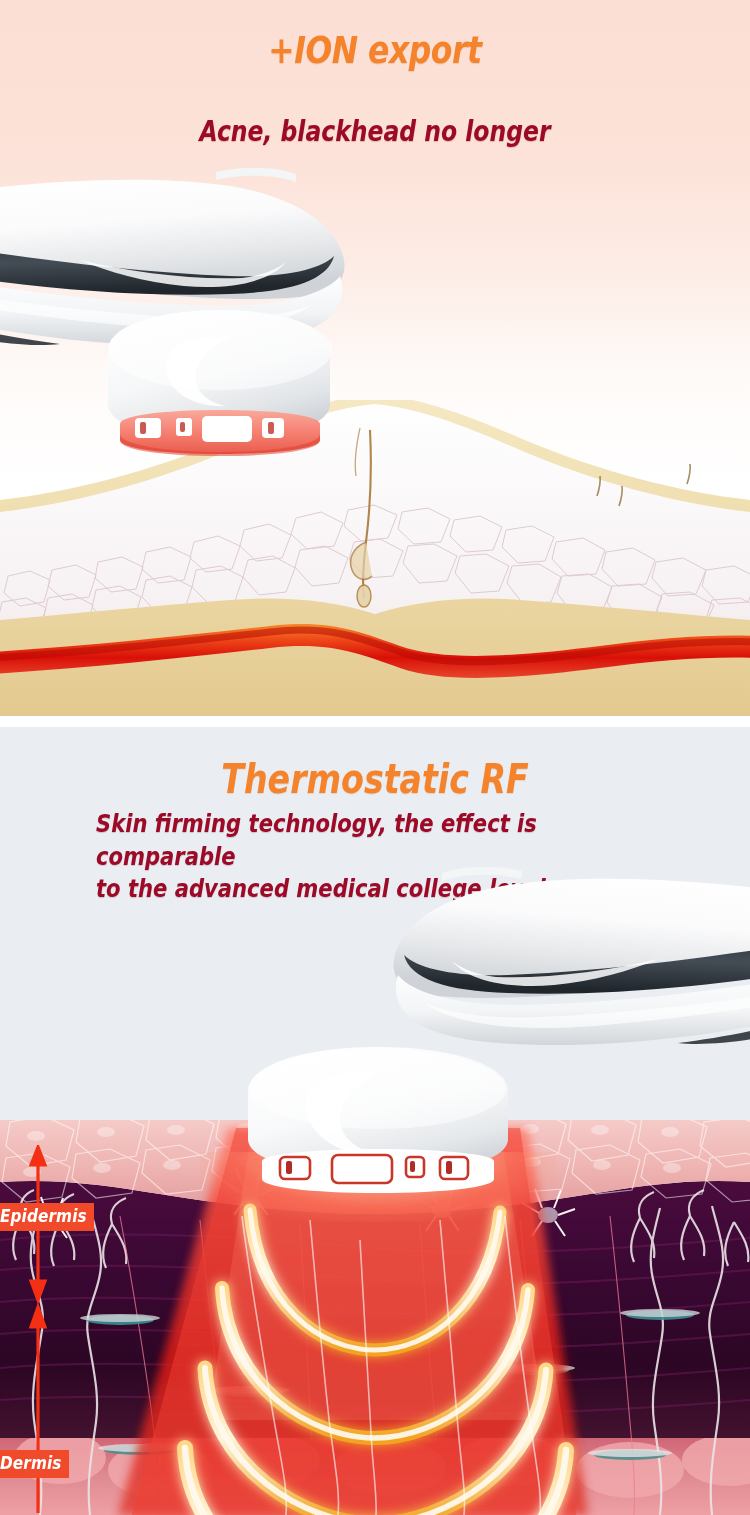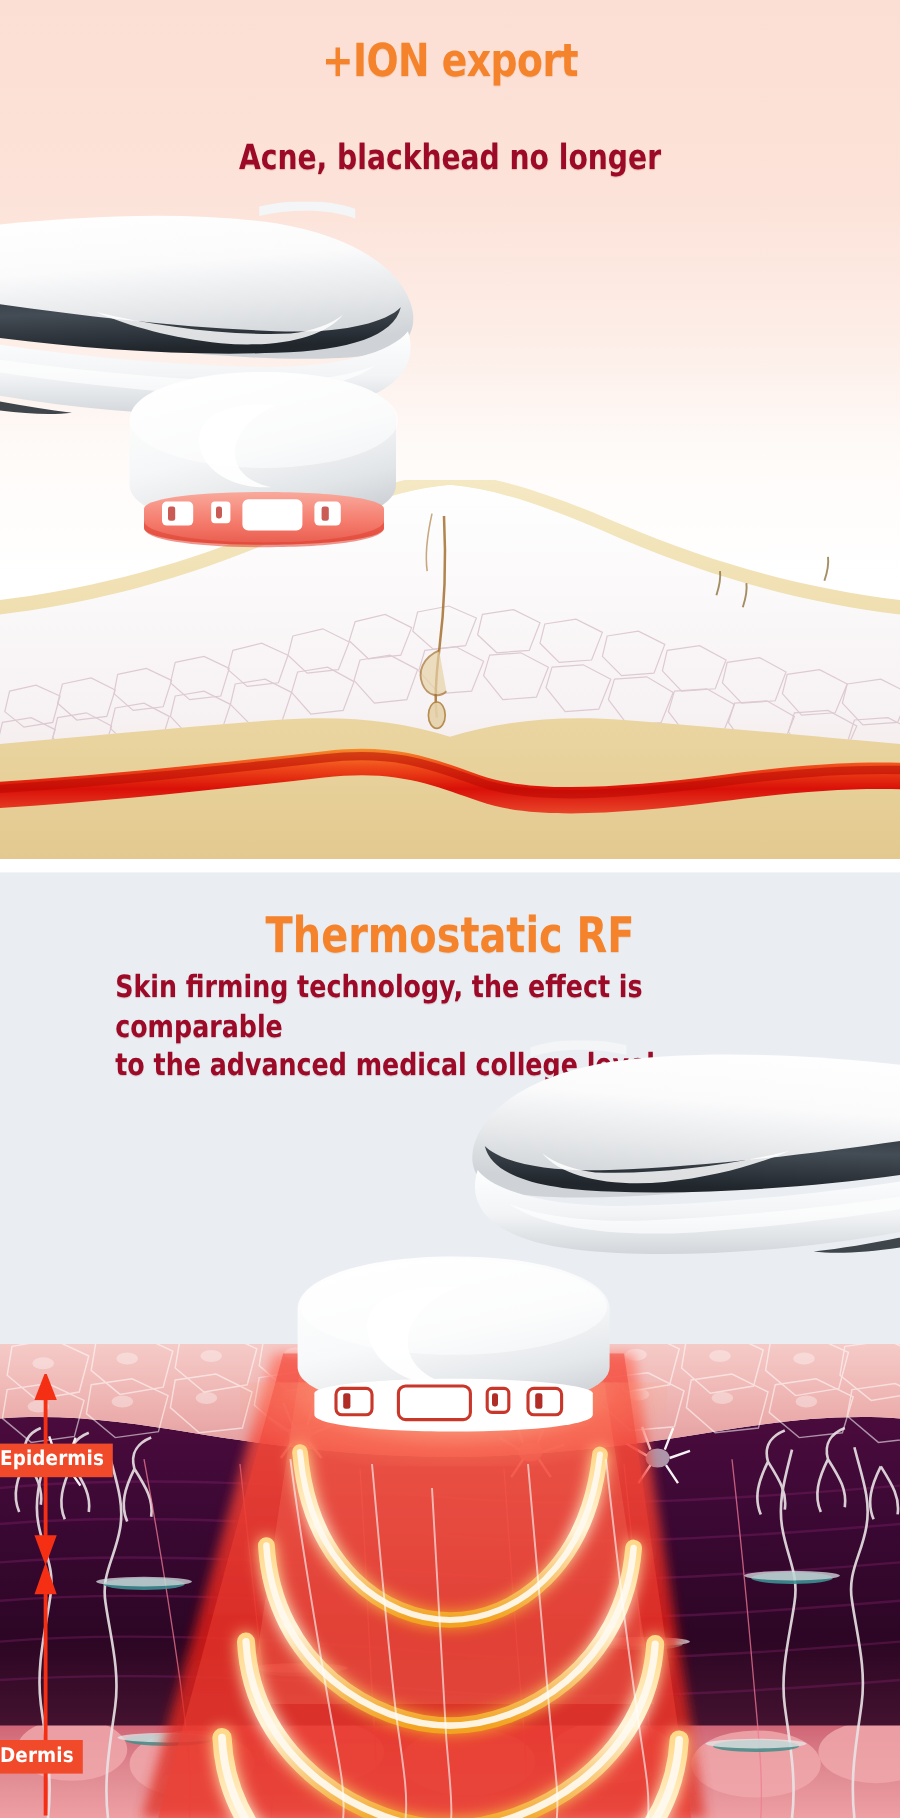--- a/index.html
+++ b/index.html
@@ -4,21 +4,21 @@
 <title>Beauty Device Feature Panels</title>
 <style>
   * { margin:0; padding:0; box-sizing:border-box; }
   html,body { background:#ffffff; }
   body {
     width:750px; height:1515px; overflow:hidden;
     font-family:"Liberation Sans", sans-serif;
     position:relative;
   }
 
-  .page { position:relative; width:750px; height:1515px; background:#ffffff; }
+  .page { position:relative; width:750px; height:1515px; background:#ffffff;font-style:italic; }
 
   
   .panel1 {
     position:absolute; left:0; top:0; width:750px; height:716px;
     overflow:hidden;
     background:linear-gradient(180deg,#fcdfd4 0%,#fce2d8 22%,#fdeee8 40%,#fefaf8 52%,#fffdfc 60%,#ffffff 68%);
   }
   .p1-title {
     position:absolute; top:28px; left:0; width:750px; text-align:center;
     font-size:38px; font-weight:bold; color:#f5832c;

